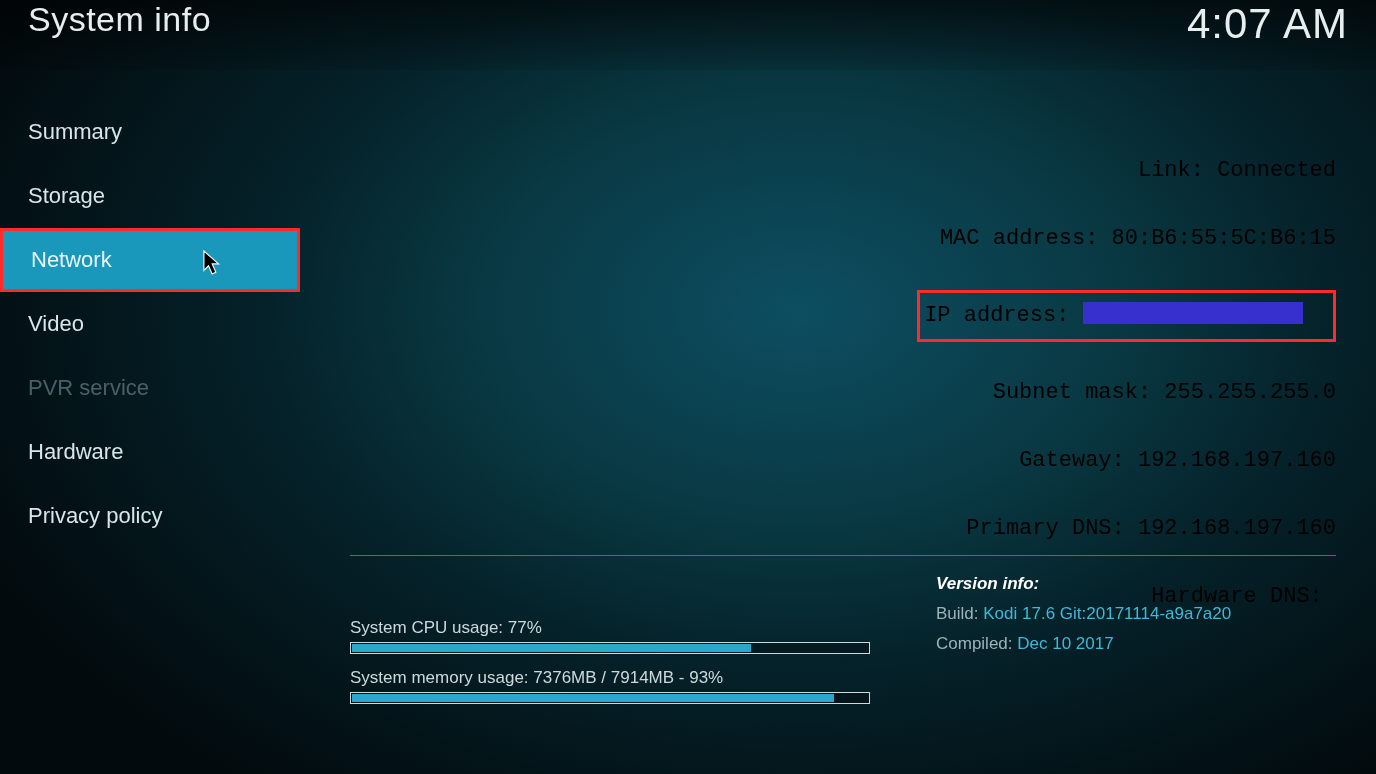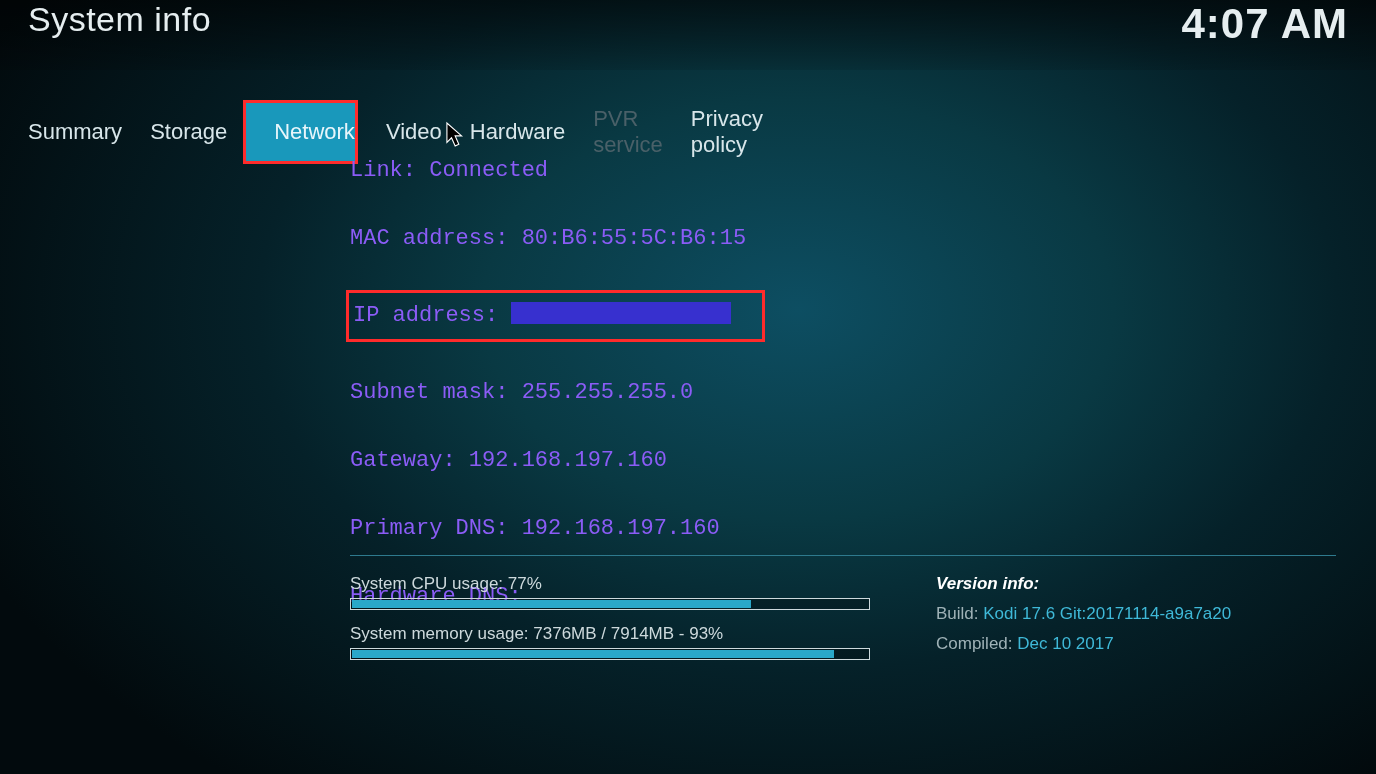--- a/index.html
+++ b/index.html
@@ -13,61 +13,62 @@
     position: absolute;
     top: 0; left: 0; right: 0;
     height: 70px;
     display: flex;
     justify-content: space-between;
     align-items: flex-start;
     padding: 0 28px;
     background: linear-gradient(to bottom, rgba(0,0,0,0.55), rgba(0,0,0,0.1));
   }
   .header-title { font-size: 34px; font-weight: 300; color: #e6eef0; letter-spacing: 0.5px; }
-  .header-clock { font-size: 42px; font-weight: 700; color: #e6eef0; letter-spacing: 1px; }
+  .header-clock { font-size: 42px; font-weight: 400; color: #e6eef0; letter-spacing: 1px; }
 
   .sidebar {
     position: absolute;
     top: 100px; left: 0;
     width: 300px;
     display: flex;
+    flex-direction: column;
   }
   .side-item {
     height: 64px;
     display: flex;
     align-items: center;
     padding-left: 28px;
     font-size: 22px;
     color: #d8e6ea;
     cursor: pointer;
     position: relative;
   }
   .side-item.selected {
     background: #1998bb;
     color: #e8f6fb;
     border: 3px solid #ff2b2b;
-    margin-left: 16px;
   }
   .side-item.disabled { color: #4a6068; }
 
   .cursor {
     position: absolute;
     left: 200px; top: 18px;
     width: 22px; height: 28px;
     pointer-events: none;
   }
 
   .content {
     position: absolute;
     top: 120px; left: 350px; right: 40px;
     font-family: "Courier New", Courier, monospace;
     font-size: 22px;
     line-height: 34px;
-    color: #8b5cf6;
+    color: #000000;
     white-space: pre;
+    text-align: right;
   }
   .ip-row {
     border: 3px solid #ff2b2b;
     padding: 8px 4px;
     margin-left: -4px;
     display: inline-block;
     line-height: 30px;
   }
   .ip-mask {
     display: inline-block;
@@ -80,21 +81,21 @@
     position: absolute;
     left: 350px; right: 40px; top: 555px;
     border-top: 1px solid #2e7a8e;
     padding-top: 18px;
     display: flex;
     justify-content: space-between;
     font-family: Arial, Helvetica, sans-serif;
     font-size: 17px;
     color: #cdd9dc;
   }
-  .foot-left { width: 530px; }
+  .foot-left { width: 530px; margin-top: 44px; }
   .foot-right { width: 400px; }
   .bar {
     width: 520px; height: 12px;
     border: 1px solid #cdd9dc;
     margin: 4px 0 14px 0;
     position: relative;
     background: rgba(0,0,0,0.25);
   }
   .bar-fill {
     position: absolute; top: 1px; left: 1px; bottom: 1px;
@@ -122,25 +123,25 @@
     </div>
   <div class="side-item selected">
     <span>Network</span>
     <svg class="cursor" viewBox="0 0 24 28">
       <path d="M1 1 L1 22 L6 17 L10 26 L14 24 L10 15 L17 15 Z" fill="#000" stroke="#fff" stroke-width="1.2"></path>
     </svg>
   </div>
   <div class="side-item">
       <span>Video</span>
     </div>
+  <div class="side-item disabled">
+      <span>PVR service</span>
+    </div>
   <div class="side-item">
       <span>Hardware</span>
-    </div>
-  <div class="side-item disabled">
-      <span>PVR service</span>
     </div>
   <div class="side-item">
       <span>Privacy policy</span>
     </div>
 </div>
 
 <div class="content">
 <div><span>Link:</span> <span>Connected</span></div>
 <div><span>MAC address:</span> <span>80:B6:55:5C:B6:15</span></div>
 <div><span class="ip-row"><span>IP address:</span> <span class="ip-mask"></span>  </span></div>

